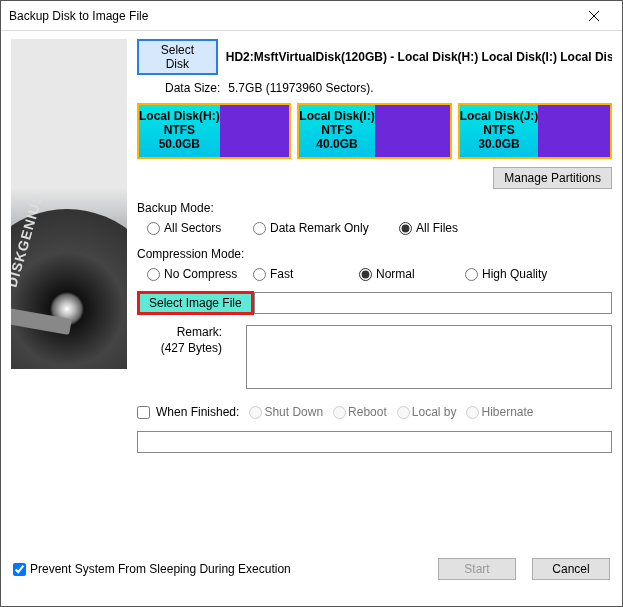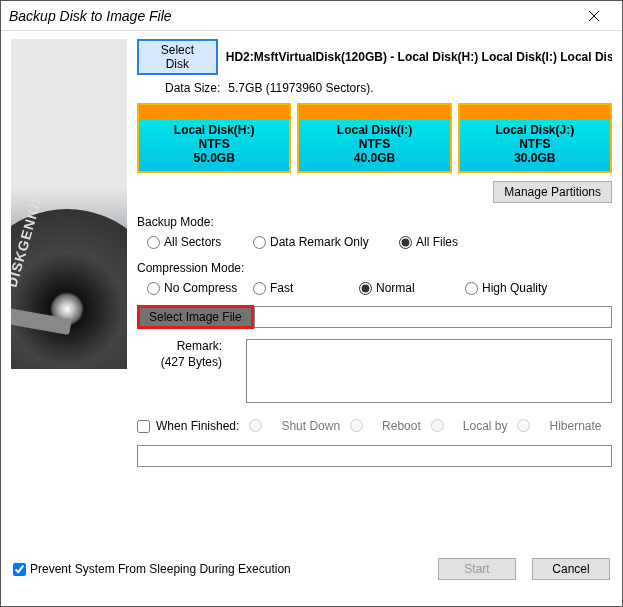--- a/index.html
+++ b/index.html
@@ -1,52 +1,52 @@
 <!DOCTYPE html>
 <html><head>
 <meta charset="utf-8">
 <style>
 * { box-sizing: border-box; margin: 0; padding: 0; font-family: 'Segoe UI', Tahoma, sans-serif; font-size: 12px; }
 body { background: #fff; width: 623px; height: 607px; border: 1px solid #555; position: relative; }
 .titlebar { height: 30px; display: flex; align-items: center; padding: 0 8px; border-bottom: 1px solid #ddd; }
-.titlebar-text { flex: 1; font-size: 14px; font-style: italic; }
+.titlebar-text { flex: 1; font-size: 12px; }
 .close-btn { width: 40px; height: 28px; display: flex; align-items: center; justify-content: center; cursor: pointer; }
 .close-btn svg { width: 10px; height: 10px; }
 .content { display: flex; padding: 8px 10px 0 10px; gap: 10px; height: 540px; }
 .left-img { width: 116px; height: 330px; background: linear-gradient(180deg, #e8e8e8 45%, #0a1a2a 100%); position: relative; overflow: hidden; }
 .disk-platter { position:absolute; bottom:-40px; right:-40px; width:200px; height:200px; border-radius:50%; background: radial-gradient(circle, #fff 0%, #bbb 5%, #666 10%, #111 12%, #444 40%, #222 100%); }
 .disk-arm { position:absolute; bottom:40px; left:-10px; width:70px; height:16px; background:#888; transform:rotate(10deg); border-radius:3px; }
 .brand { position:absolute; bottom:80px; left:8px; color:#ddd; font-weight:bold; font-size:14px; transform:rotate(-74deg); transform-origin:left bottom; letter-spacing:1px;}
 .right-col { flex: 1; display: flex; flex-direction: column; gap: 6px; overflow:hidden; }
 .row { display: flex; align-items: center; gap: 8px; }
 .btn { background: #e1e1e1; border: 1px solid #adadad; padding: 3px 10px; cursor: pointer; }
 .btn.highlight-blue { border: 2px solid #2a7de1; background: #d6e8fb; padding: 2px 9px; }
-.btn.highlight-red { border: 3px solid #e11e1e; padding: 2px 9px; background:#737373; }
+.btn.highlight-red { border: 3px solid #e11e1e; padding: 2px 9px; background:#5eead4; }
 .btn:disabled { color: #999; }
 .disk-text { font-weight: bold; white-space: nowrap; overflow: hidden; }
 .label { font-size: 12px; }
 .partitions { display: flex; gap: 6px; margin-top: 2px; }
-.part { flex:1; border: 2px solid #ffb400; background: #6d28d9; display:flex; flex-direction:column; }
+.part { flex:1; border: 2px solid #ffb400; background: #6d28d9; display:flex; flex-direction:row; }
 .part-header { height:14px; background:#ff9000; }
 .part-body { background: linear-gradient(180deg, #00e6e6 0%, #00c4e6 100%); text-align:center; padding:4px 0 6px 0; font-size:11px; font-weight:bold; color:#000; }
 .part-body .fs { font-weight:bold; }
 .manage-row { display:flex; justify-content:flex-end; margin-top:2px; }
 .section-label { margin-top:6px; }
 .radio-row { display:flex; gap:6px; padding-left:10px; }
 .radio-row label { display:flex; align-items:center; gap:4px; min-width:100px; cursor:pointer;}
 .radio-row input[type=radio] { accent-color:#333; }
 .radio-row input[type=radio]:disabled { accent-color:#999; }
 .image-file-row { display:flex; align-items:center; margin-top:4px; }
 .image-file-input { flex:1; border:1px solid #888; height:22px; padding:0 4px; }
 .remark-row { display:flex; gap:24px; margin-top:4px; }
 .remark-label { width:85px; text-align:right; line-height:1.3; }
 .remark-text { flex:1; height:64px; border:1px solid #888; resize:none; padding:2px;}
 .finished-row { display:flex; align-items:center; gap:10px; margin-top:10px; padding-left:0px;}
 .finished-row input[type=checkbox]{ margin-right:2px;}
-.finished-radio { display:flex; align-items:flex-start; gap:19px; color:#777;}
+.finished-radio { display:flex; align-items:flex-end; gap:2px; color:#777;}
 .progress-row { margin-top:6px; }
 .progress-box { border:1px solid #888; height:22px; }
 .footer { position:absolute; bottom:26px; left:12px; right:12px; display:flex; align-items:center; }
 .footer-check { display:flex; align-items:center; gap:4px; flex:1; }
 .footer-btns { display:flex; gap:16px; }
 .footer-btns .btn { width:78px; text-align:center; }
 </style>
 </head>
 <body>
 

